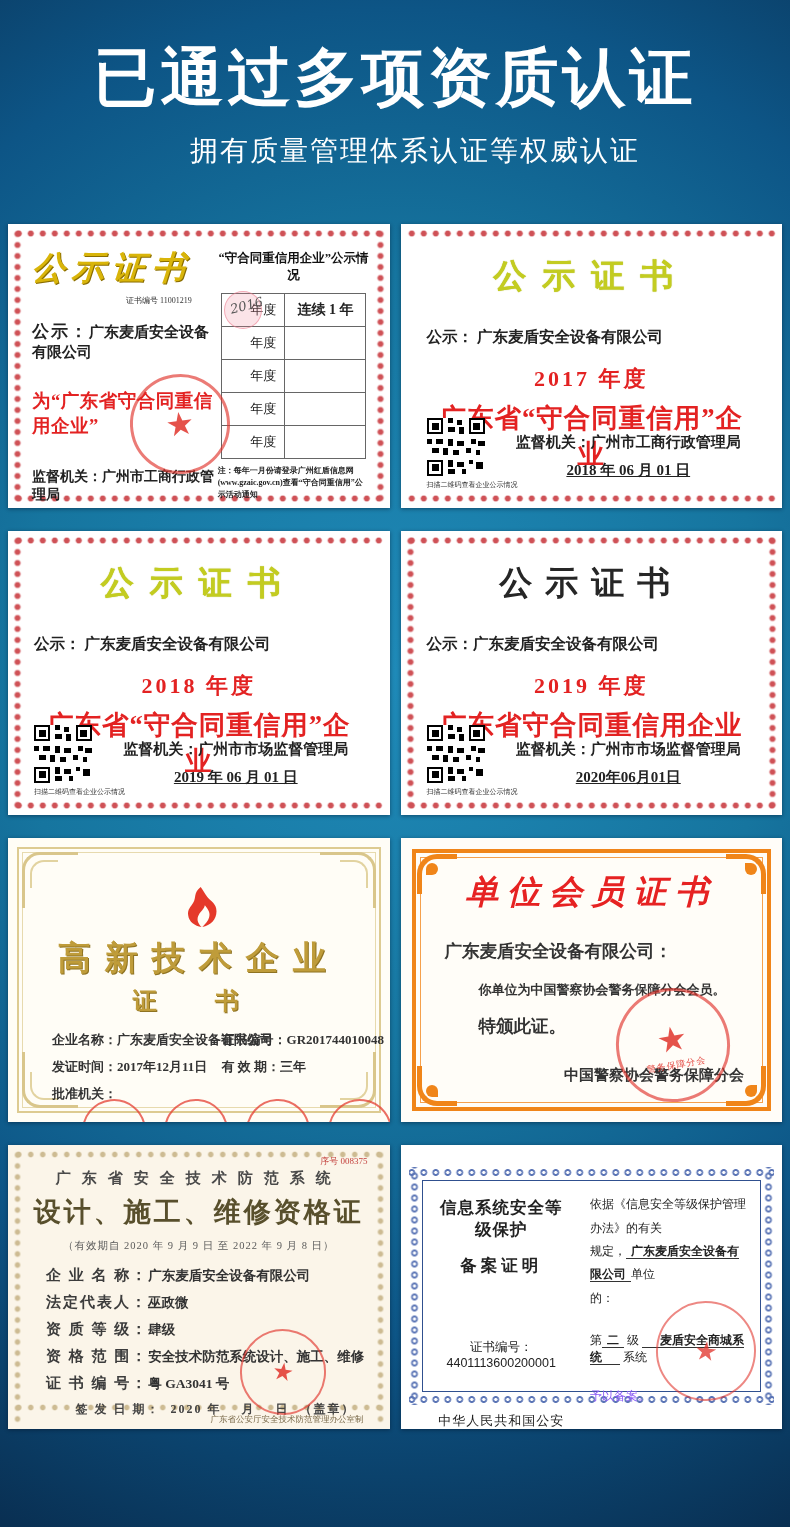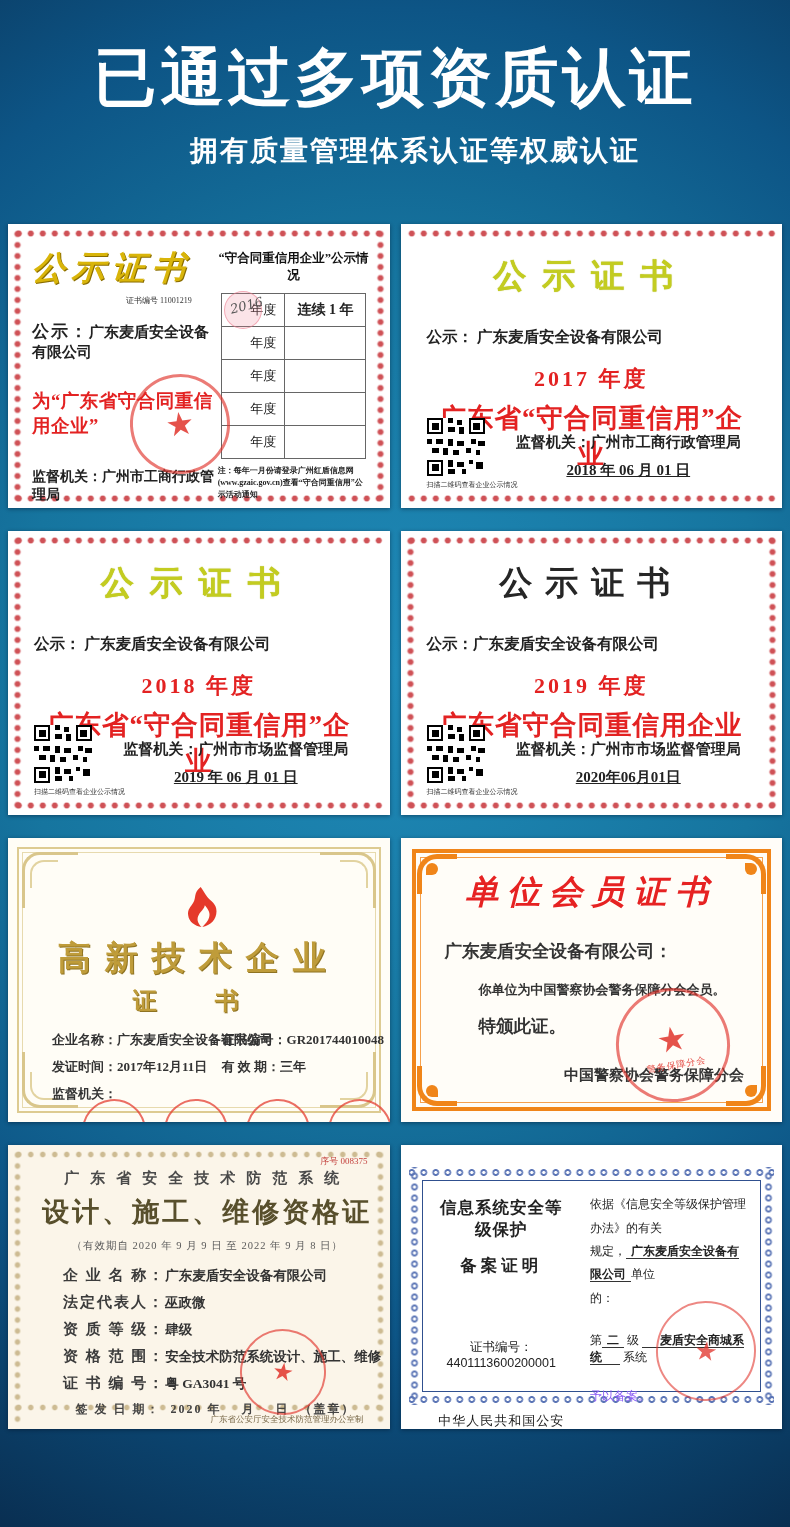--- a/index.html
+++ b/index.html
@@ -2,21 +2,21 @@
 <html><head>
 <meta charset="utf-8">
 <style>
   html,body{margin:0;padding:0;}
   body{width:790px;font-family:"Liberation Sans",sans-serif;}
   .page{position:relative;width:790px;height:1527px;overflow:hidden;
     background:radial-gradient(115% 62% at 50% 44%, #1f8ab8 0%, #16759f 42%, #0d5586 70%, #092f52 100%);}
   
   .hero{padding-top:40px;text-align:center;color:#fff;}
   .hero-title{font-size:63px;line-height:1.2;font-weight:bold;letter-spacing:4px;}
-  .hero-sub{margin-top:18px;font-size:28px;line-height:1.2;font-weight:bold;letter-spacing:2px;margin-left:40px;}
+  .hero-sub{margin-top:18px;font-size:28px;line-height:1.2;font-weight:normal;letter-spacing:2px;margin-left:40px;}
   
   .certs{margin:57px 8px 0 8px;display:grid;grid-template-columns:1fr 1fr;grid-auto-rows:284px;gap:23px 11px;}
   .card{position:relative;background:#fff;box-shadow:0 1px 4px rgba(0,10,30,.45);overflow:hidden;}
   
   .orn{position:absolute;z-index:1;
     background-image:radial-gradient(circle, #cf5156 2.4px, rgba(207,81,86,.40) 3px, transparent 3.8px);
     background-size:12px 11px;background-position:center;}
   .orn.t{top:4px;left:4px;right:4px;height:11px;background-repeat:repeat-x;}
   .orn.b{bottom:4px;left:4px;right:4px;height:11px;background-repeat:repeat-x;}
   .orn.l{left:4px;top:4px;bottom:4px;width:11px;background-repeat:repeat-y;}
@@ -105,21 +105,21 @@
     font-style:italic;letter-spacing:9px;font-family:"Liberation Serif",serif;}
   .c6-line1{margin:24px 0 0 44px;font-size:17.5px;font-weight:bold;color:#333;}
   .c6-line2{margin:18px 0 0 78px;font-size:13px;font-weight:bold;color:#333;}
   .c6-line3{margin:15px 0 0 78px;font-size:17.5px;font-weight:bold;color:#333;}
   .c6-issuer{margin-top:28px;text-align:right;padding-right:38px;font-size:15px;font-weight:bold;color:#333;}
   .c6-seal{right:52px;bottom:20px;width:108px;height:108px;transform:rotate(-10deg);flex-direction:column;}
   .c6-seal .star{font-size:34px;}
   .c6-sealtext{font-size:9px;color:rgba(225,52,44,.9);letter-spacing:1px;}
   
   .c7{background:#fbf5e9;}
-  .c7-body{position:relative;z-index:2;height:100%;padding-left:17px;}
+  .c7-body{position:relative;z-index:2;height:100%;}
   .c7-serial{position:absolute;top:10px;right:22px;font-size:9px;color:#c3403c;}
   .c7-head{text-align:center;padding-top:24px;font-size:15px;letter-spacing:11px;color:#4a4a4a;font-weight:bold;}
   .c7-title{text-align:center;font-size:27px;font-weight:bold;color:#584f2c;letter-spacing:3px;margin-top:6px;}
   .c7-valid{text-align:center;font-size:10.5px;color:#5a5a5a;margin-top:9px;letter-spacing:1px;}
   .c7-fields{margin:13px 0 0 38px;}
   .c7-row{margin-bottom:8px;font-weight:bold;white-space:nowrap;}
   .c7-row .lbl{font-size:15px;color:#3c3c3c;letter-spacing:2px;}
   .c7-row .val{font-size:13.5px;color:#333;}
   .c7-sign{margin-top:4px;text-align:right;padding-right:34px;font-size:12px;font-weight:bold;color:#444;letter-spacing:2px;}
   .c7-seal{right:64px;bottom:14px;width:82px;height:82px;border-width:2px;transform:rotate(8deg);}
@@ -294,21 +294,21 @@
         <svg class="c5-flame" width="40" height="46" viewBox="0 0 48 52">
           <path fill="#e5392a" d="M26 2c-9 7-5 13-9 19-3 5-7 8-6 15 1 8 8 13 16 14-5-5-6-10-3-15 2-4 6-6 7-11 4 5 7 9 5 15-1 4-4 7-8 11 10-2 17-9 17-19 0-9-7-12-11-17-3-4-5-8-8-12z"></path>
         </svg>
         <div class="c5-title">高新技术企业</div>
         <div class="c5-sub">证 书</div>
         <div class="c5-info">
           <div>企业名称：广东麦盾安全设备有限公司</div>
           <div>证书编号：GR201744010048</div>
           <div>发证时间：2017年12月11日</div>
           <div>有 效 期：三年</div>
-          <div>监督机关：</div>
+          <div>批准机关：</div>
         </div>
         <div class="c5-seals">
           <div class="c5-seal" style="transform:rotate(-6deg)">
               <span>★</span>
             </div>
           <div class="c5-seal" style="transform:rotate(4deg)">
               <span>★</span>
             </div>
           <div class="c5-seal" style="transform:rotate(-3deg)">
               <span>★</span>

